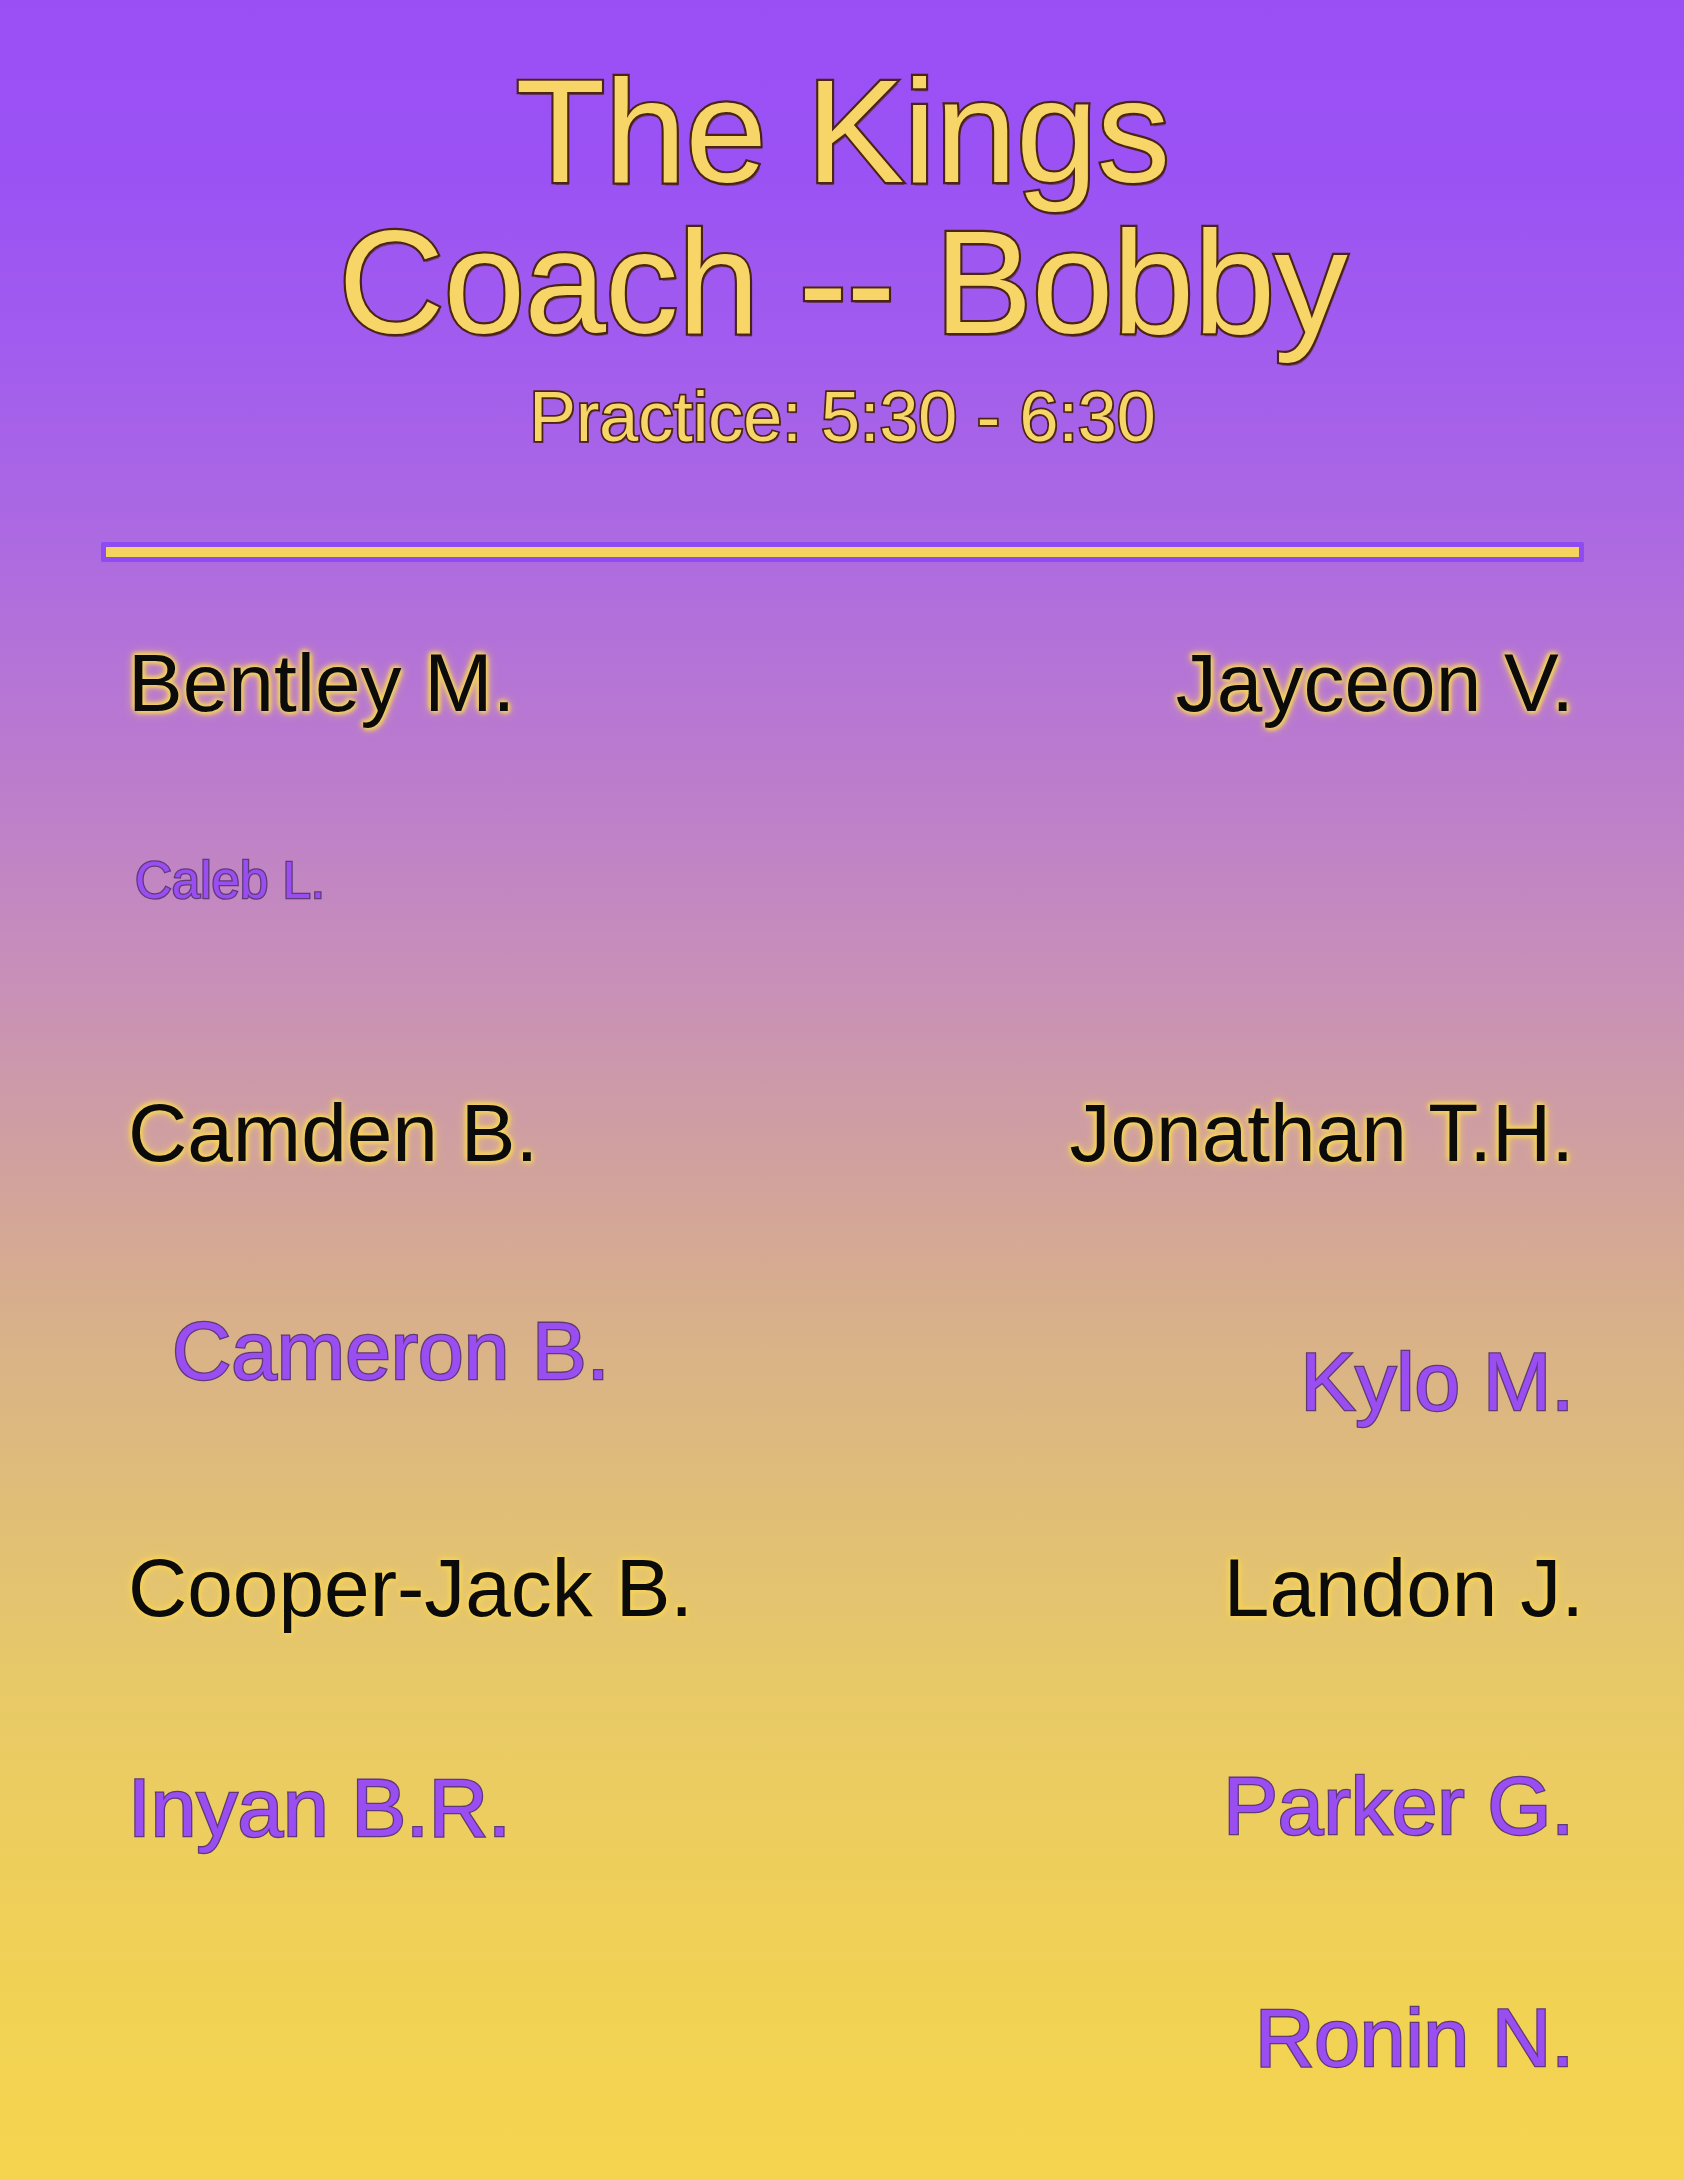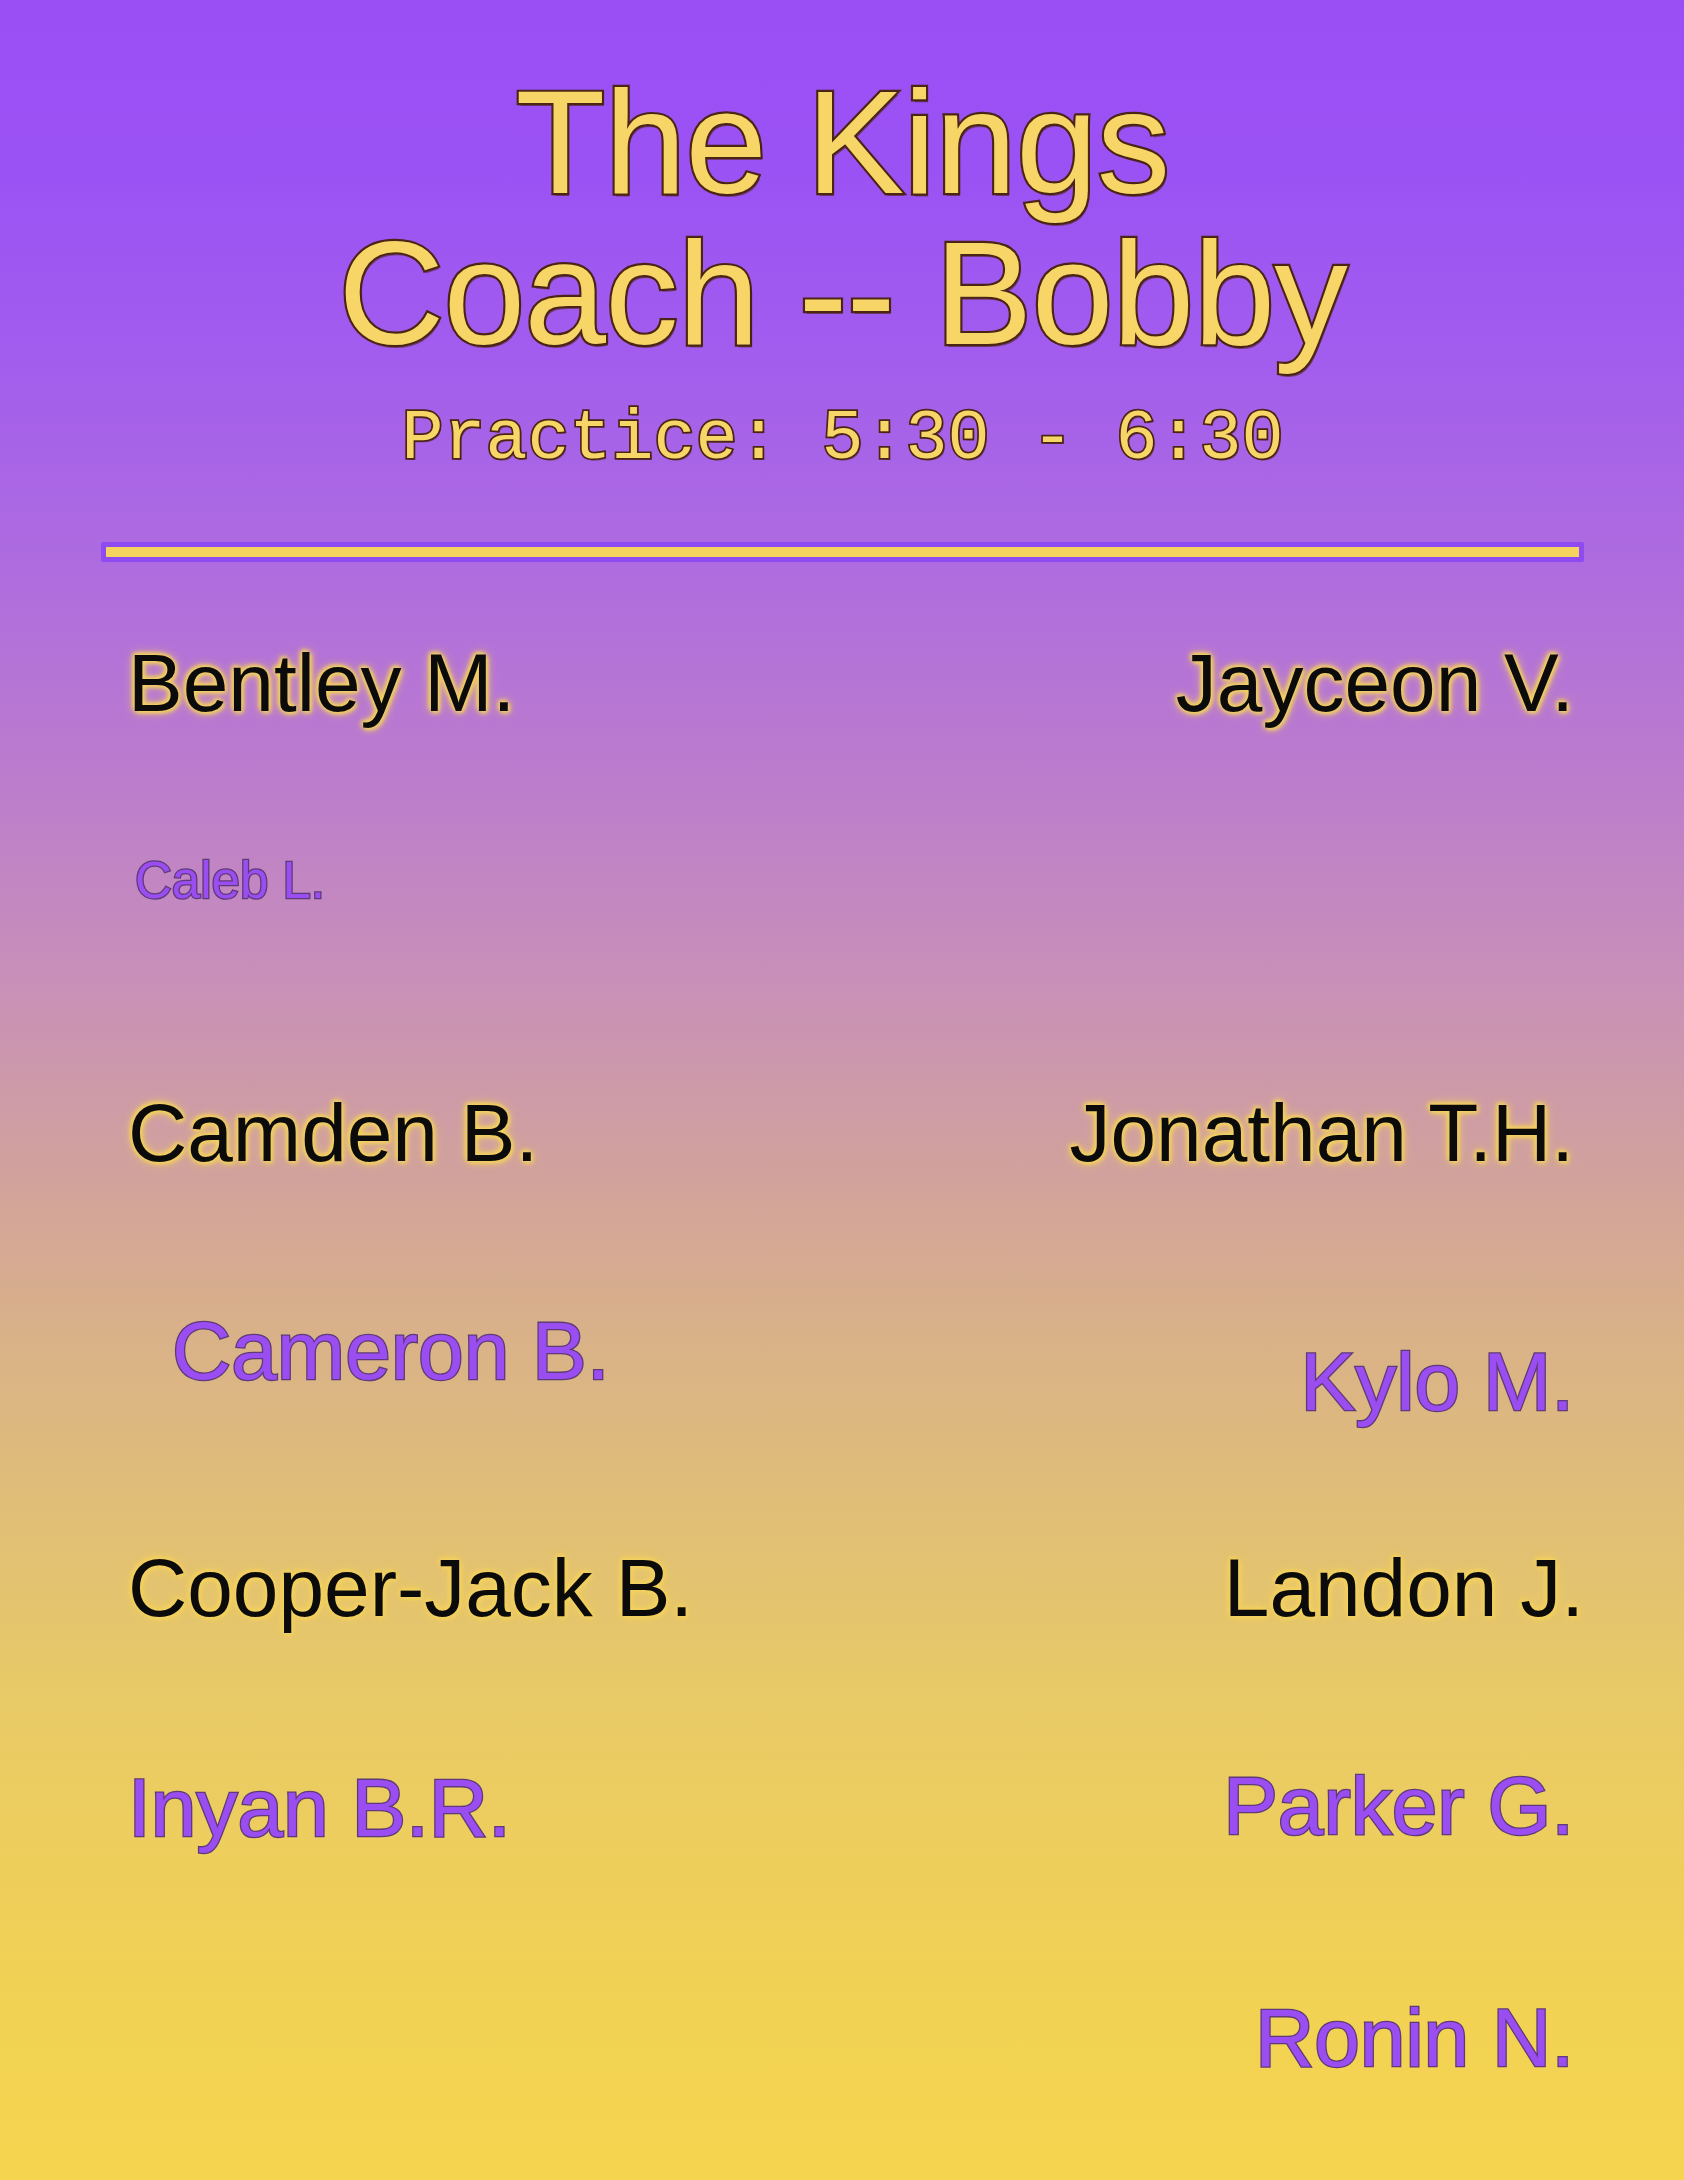--- a/index.html
+++ b/index.html
@@ -33,21 +33,21 @@
   
   .header {
     position: absolute;
     top: 0;
     left: 0;
     width: 100%;
     text-align: center;
   }
 
   .title {
-    margin: 14px;
+    margin: 3px;
     padding-top: 53px;
     font-size: 147px;
     line-height: 1.03;
     font-weight: 400;
     letter-spacing: -0.9px;
     color: #F7D567;
     -webkit-text-stroke: 4.3px #4A2414;
     paint-order: stroke fill;
     text-shadow: 1.7px 2.6px 0 rgba(74,36,20,0.55);
     white-space: pre-line;
@@ -56,21 +56,20 @@
   .subtitle {
     margin: 0;
     padding-top: 19px;
     font-size: 70px;
     line-height: 1.05;
     font-weight: 400;
     color: #F7D567;
     -webkit-text-stroke: 3.4px #4A2414;
     paint-order: stroke fill;
     text-shadow: 1.7px 1.7px 0 rgba(74,36,20,0.5);
-    font-family: Liberation Mono, monospace;
   }
 
   .divider-wrap {
     position: absolute;
     top: 542px;
     left: 101px;
     right: 101px;
     height: 20.4px;
   }
 

